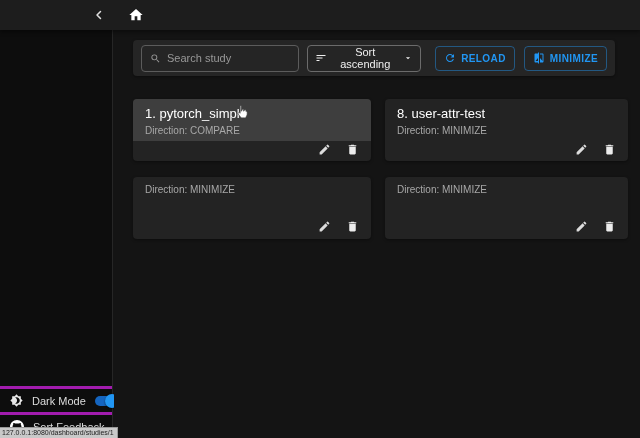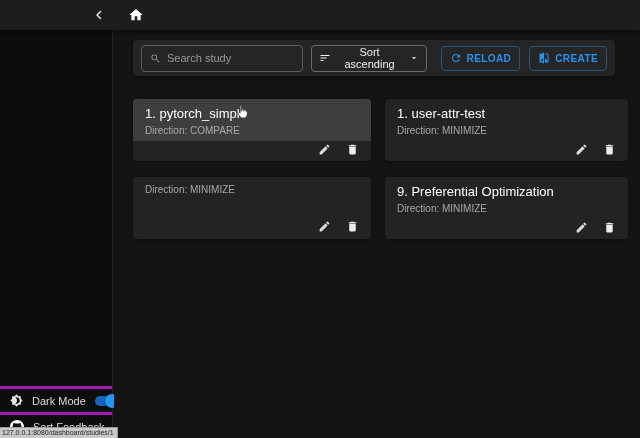--- a/index.html
+++ b/index.html
@@ -182,21 +182,21 @@
         <span>RELOAD</span>
       </button>
 
 
       <button class="blue-btn">
         <span>
           <svg width="12" height="12" viewBox="0 0 24 24">
               <path d="M10 3H5c-1.1 0-2 .9-2 2v14c0 1.1.9 2 2 2h5v2h2V1h-2v2zm0 15H5l5-6v6zm9-15h-5v2h5v13l-5-6v9h5c1.1 0 2-.9 2-2V5c0-1.1-.9-2-2-2z" fill="#2196f3"></path>
             </svg>
         </span>
-        <span>CREATE</span>
+        <span>MINIMIZE</span>
       </button>
     </div>
 
     <div class="cards">
 
       <div class="card hovered">
         <div class="card-content">
           <div class="card-title">1. pytorch_simple</div>
           <div class="card-direction">Direction: COMPARE</div>
         </div>
@@ -213,21 +213,21 @@
                 <svg width="13" height="13" viewBox="0 0 24 24">
                   <path d="M6 19c0 1.1.9 2 2 2h8c1.1 0 2-.9 2-2V7H6v12zM19 4h-3.5l-1-1h-5l-1 1H5v2h14V4z" fill="#ececec"></path>
                 </svg>
               </span>
           </button>
         </div>
       </div>
 
       <div class="card">
         <div class="card-content">
-          <div class="card-title">1. user-attr-test</div>
+          <div class="card-title">8. user-attr-test</div>
           <div class="card-direction">Direction: MINIMIZE</div>
         </div>
         <div class="card-actions">
           <button class="icon-btn">
             <span>
                 <svg width="13" height="13" viewBox="0 0 24 24">
                   <path d="M3 17.25V21h3.75L17.81 9.94l-3.75-3.75L3 17.25zM20.71 7.04c.39-.39.39-1.02 0-1.41l-2.34-2.34a.996.996 0 0 0-1.41 0l-1.83 1.83 3.75 3.75 1.83-1.83z" fill="#dcdcdc"></path>
                 </svg>
               </span>
           </button>
@@ -258,21 +258,20 @@
                 <svg width="13" height="13" viewBox="0 0 24 24">
                   <path d="M6 19c0 1.1.9 2 2 2h8c1.1 0 2-.9 2-2V7H6v12zM19 4h-3.5l-1-1h-5l-1 1H5v2h14V4z" fill="#ececec"></path>
                 </svg>
               </span>
           </button>
         </div>
       </div>
 
       <div class="card">
         <div class="card-content">
-          <div class="card-title">9. Preferential Optimization</div>
           <div class="card-direction">Direction: MINIMIZE</div>
         </div>
         <div class="card-actions">
           <button class="icon-btn">
             <span>
                 <svg width="13" height="13" viewBox="0 0 24 24">
                   <path d="M3 17.25V21h3.75L17.81 9.94l-3.75-3.75L3 17.25zM20.71 7.04c.39-.39.39-1.02 0-1.41l-2.34-2.34a.996.996 0 0 0-1.41 0l-1.83 1.83 3.75 3.75 1.83-1.83z" fill="#dcdcdc"></path>
                 </svg>
               </span>
           </button>

